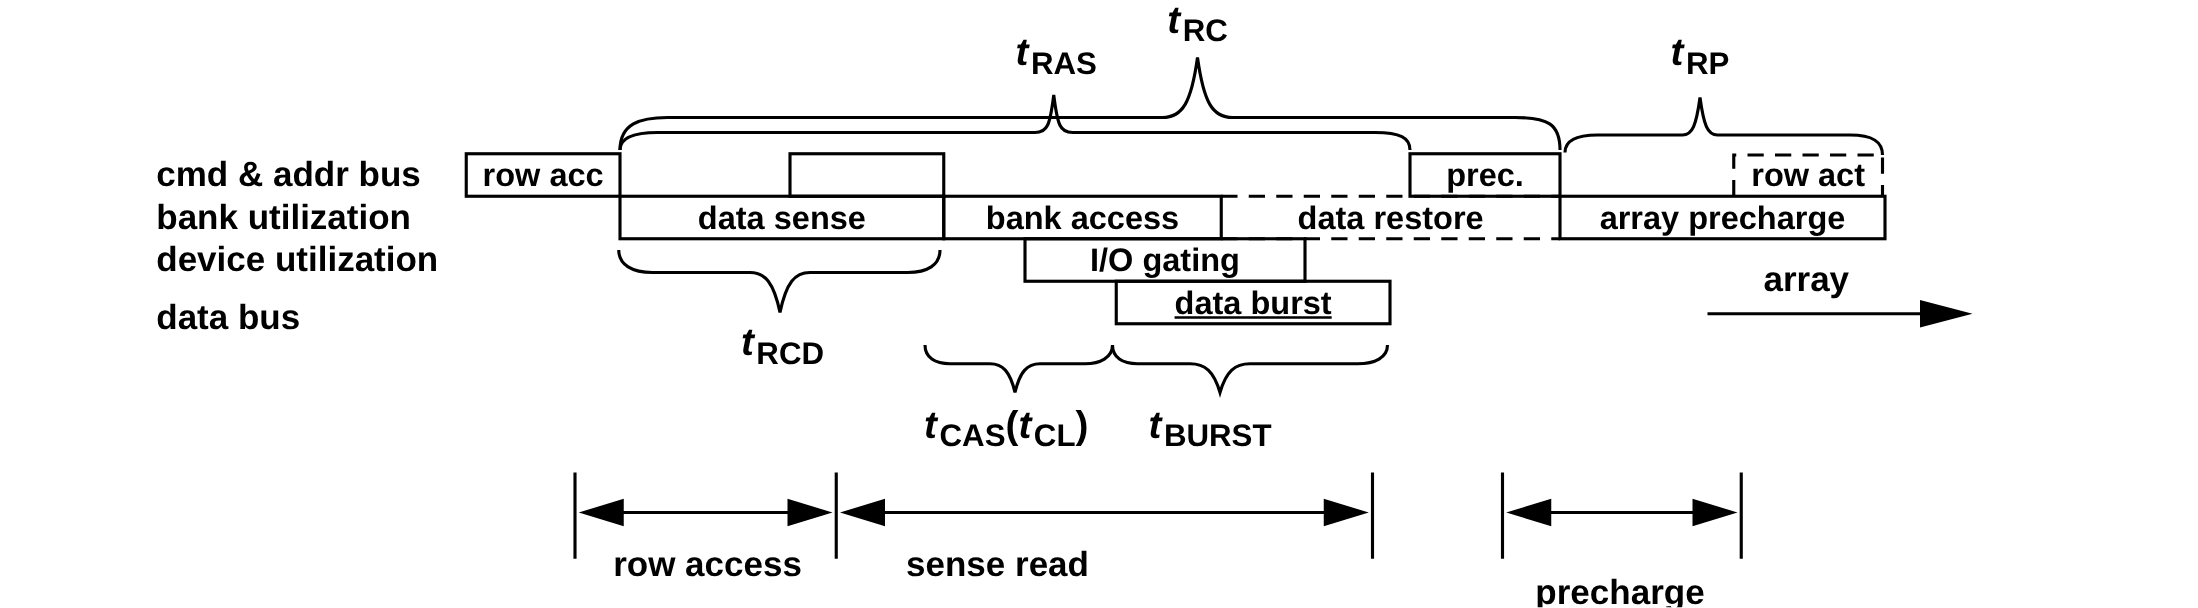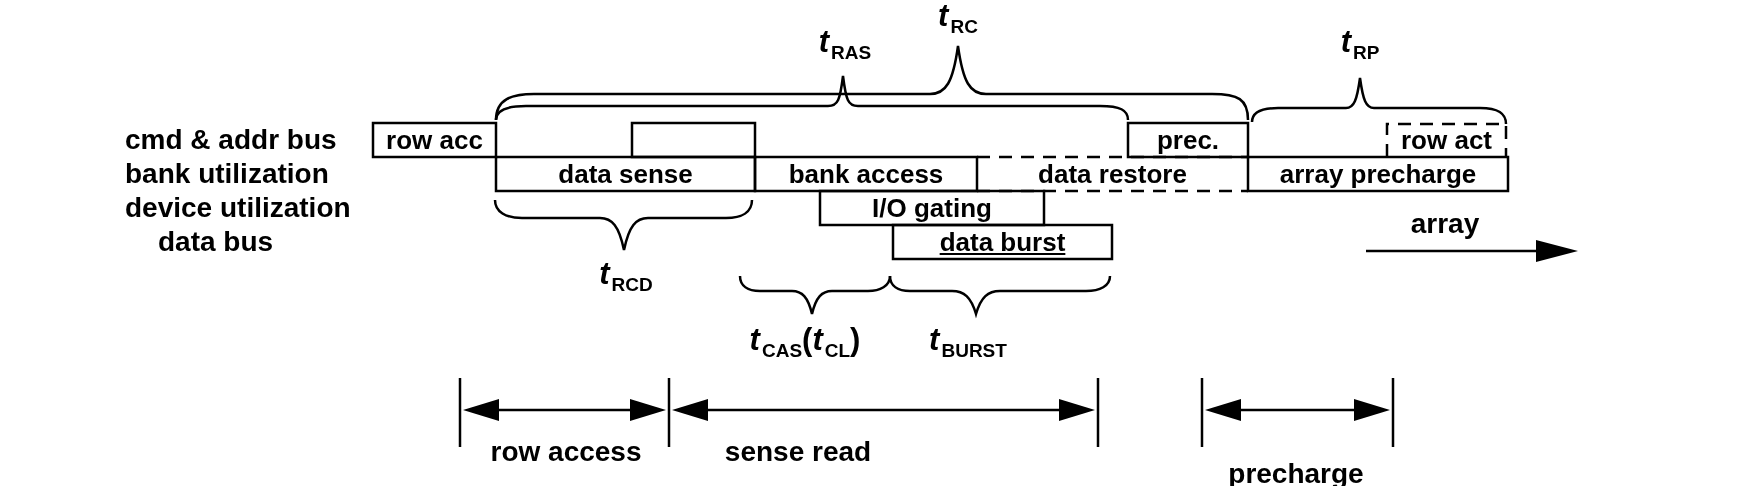--- a/index.html
+++ b/index.html
@@ -14,39 +14,39 @@
   }
   .stage svg { position: absolute; left: 0; top: 0; }
 
   .txt { position: absolute; font-weight: bold; white-space: nowrap; }
 
   
   .rowlabel { left: 125px; height: 34px; line-height: 34px; font-size: 28px; }
   .rowlabel.r1 { top: 123px; }
   .rowlabel.r2 { top: 157px; }
   .rowlabel.r3 { top: 191px; }
-  .rowlabel.r4 { top: 225px; margin-left: 33px; }
+  .rowlabel.r4 { top: 237px; }
 
   
   .boxlabel { font-size: 26px; height: 34px; line-height: 34px; text-align: center; }
   .b-rowacc   { left: 373px;  top: 123px; width: 123px; }
   .b-colread  { left: 632px;  top: 123px; width: 123px; }
   .b-prec     { left: 1128px; top: 123px; width: 120px; }
   .b-rowact   { left: 1387px; top: 123px; width: 119px; }
   .b-datasense{ left: 496px;  top: 157px; width: 259px; }
   .b-bankacc  { left: 755px;  top: 157px; width: 222px; }
   .b-datarest { left: 977px;  top: 157px; width: 271px; }
   .b-arrayprec{ left: 1248px; top: 157px; width: 260px; }
   .b-iogating { left: 820px;  top: 191px; width: 224px; }
   .b-databurst{ left: 893px;  top: 225px; width: 219px; text-decoration: underline; }
 
   
   .tlabel { transform: translateX(-50%); font-size: 31px; }
   .tlabel .tb { font-style: italic; font-weight: bold; }
-  .tlabel .ts { font-size: 19px; font-weight: bold; position: relative; top: 7px; margin-left: 2px; }
+  .tlabel .ts { font-size: 25px; font-weight: bold; position: relative; top: 7px; margin-left: 2px; }
   .tlabel .tp { font-weight: bold; }
   .l-tras  { left: 845px;  top: 24px;  }
   .l-trc   { left: 958px;  top: -2px;  }
   .l-trp   { left: 1360px; top: 24px;  }
   .l-trcd  { left: 626px;  top: 256px; }
   .l-tcas  { left: 805px;  top: 322px; }
   .l-tburst{ left: 968px;  top: 322px; }
 
   
   .phaselabel { font-size: 28px; transform: translateX(-50%); }

